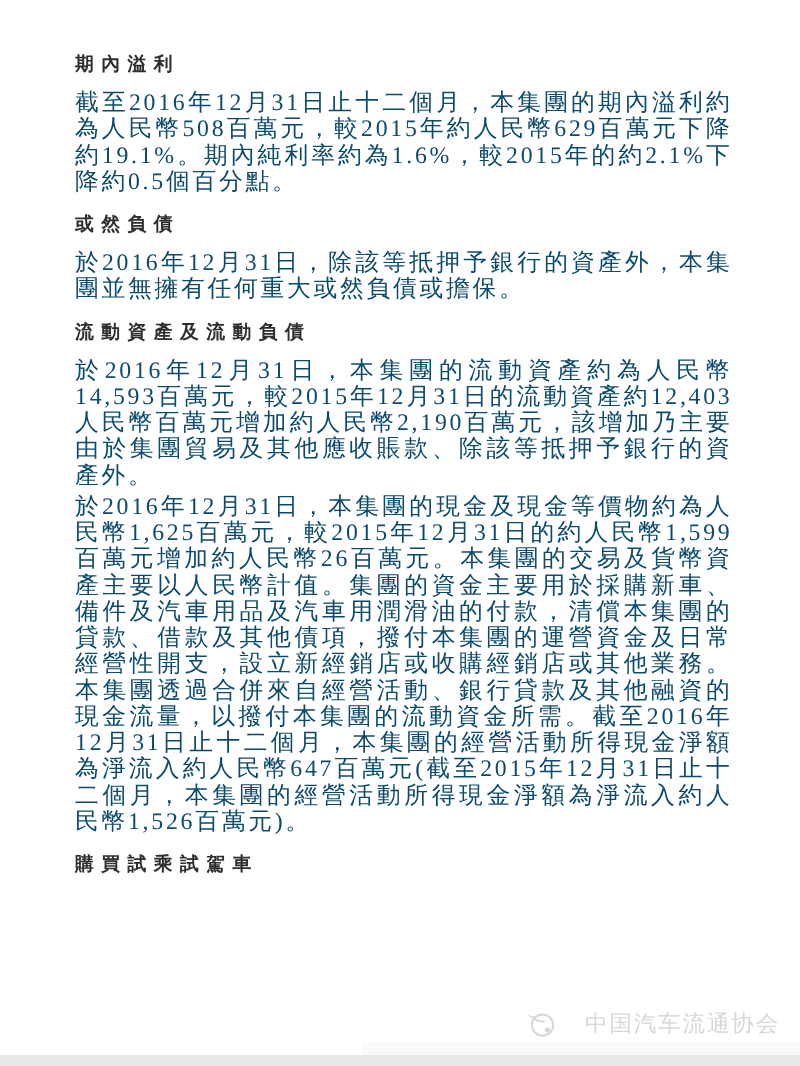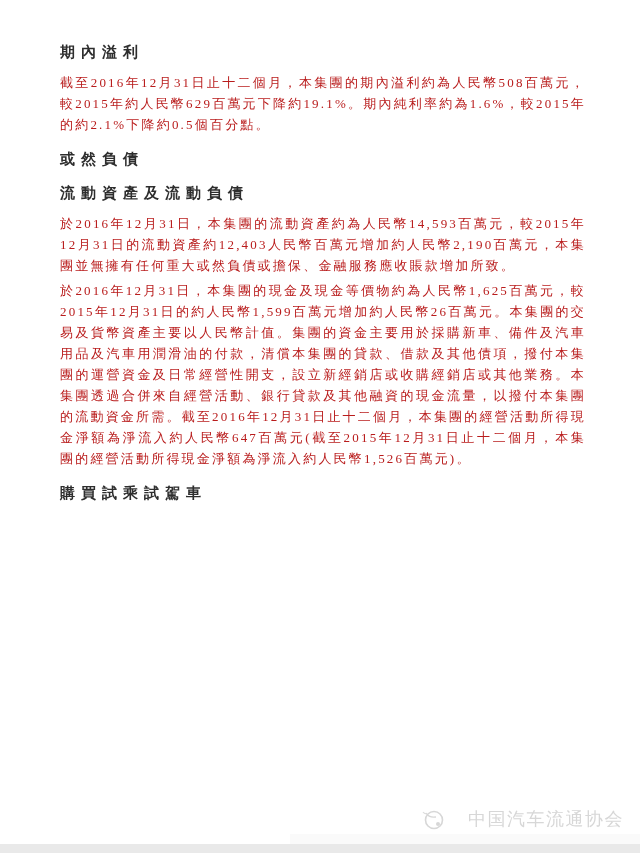--- a/index.html
+++ b/index.html
@@ -25,26 +25,26 @@
     line-height: 20px;
     font-weight: bold;
     letter-spacing: 6px;
     color: #2e2e2e;
     margin: 14px 0 10px 0;
   }
   .section:first-child .section-heading {
     margin-top: 0;
   }
   .body-para {
-    font-size: 13px;
+    font-size: 19px;
     line-height: 21px;
     letter-spacing: 2.2px;
     text-align: justify;
     text-align-last: left;
-    color: #b91c1c;
+    color: #0c4a6e;
     margin: 0 0 12px 0;
   }
   .section .body-para:last-child {
     margin-bottom: 4px;
   }
   .page-number {
     position: absolute;
     left: 0;
     bottom: 18px;
     width: 100%;
@@ -84,25 +84,26 @@
 <div class="page">
   <div class="content">
 
     <div class="section">
       <div class="section-heading">期內溢利</div>
       <p class="body-para">截至2016年12月31日止十二個月，本集團的期內溢利約為人民幣508百萬元，較2015年約人民幣629百萬元下降約19.1%。期內純利率約為1.6%，較2015年的約2.1%下降約0.5個百分點。</p>
     </div>
 
     <div class="section">
       <div class="section-heading">或然負債</div>
+      <p class="body-para">於2016年12月31日，除該等抵押予銀行的資產外，本集團並無擁有任何重大或然負債或擔保。</p>
     </div>
 
     <div class="section">
       <div class="section-heading">流動資產及流動負債</div>
-      <p class="body-para">於2016年12月31日，本集團的流動資產約為人民幣14,593百萬元，較2015年12月31日的流動資產約12,403人民幣百萬元增加約人民幣2,190百萬元，本集團並無擁有任何重大或然負債或擔保、金融服務應收賬款增加所致。</p>
+      <p class="body-para">於2016年12月31日，本集團的流動資產約為人民幣14,593百萬元，較2015年12月31日的流動資產約12,403人民幣百萬元增加約人民幣2,190百萬元，該增加乃主要由於集團貿易及其他應收賬款、除該等抵押予銀行的資產外。</p>
     </div>
 
     <div class="section">
       <p class="body-para">於2016年12月31日，本集團的現金及現金等價物約為人民幣1,625百萬元，較2015年12月31日的約人民幣1,599百萬元增加約人民幣26百萬元。本集團的交易及貨幣資產主要以人民幣計值。集團的資金主要用於採購新車、備件及汽車用品及汽車用潤滑油的付款，清償本集團的貸款、借款及其他債項，撥付本集團的運營資金及日常經營性開支，設立新經銷店或收購經銷店或其他業務。本集團透過合併來自經營活動、銀行貸款及其他融資的現金流量，以撥付本集團的流動資金所需。截至2016年12月31日止十二個月，本集團的經營活動所得現金淨額為淨流入約人民幣647百萬元(截至2015年12月31日止十二個月，本集團的經營活動所得現金淨額為淨流入約人民幣1,526百萬元)。</p>
     </div>
 
     <div class="section">
       <div class="section-heading">購買試乘試駕車</div>
     </div>
 

